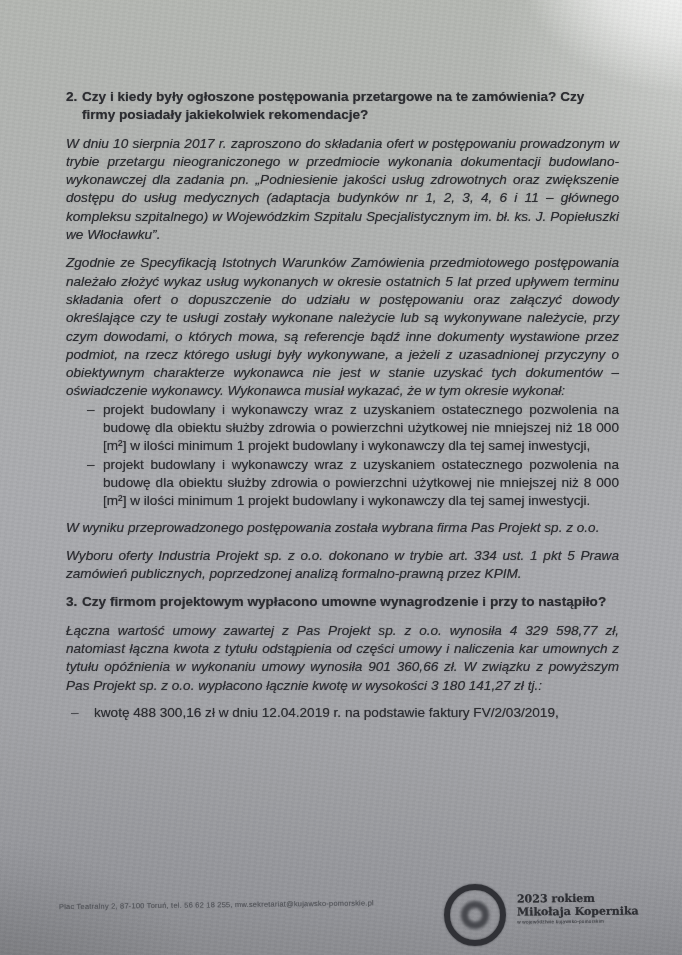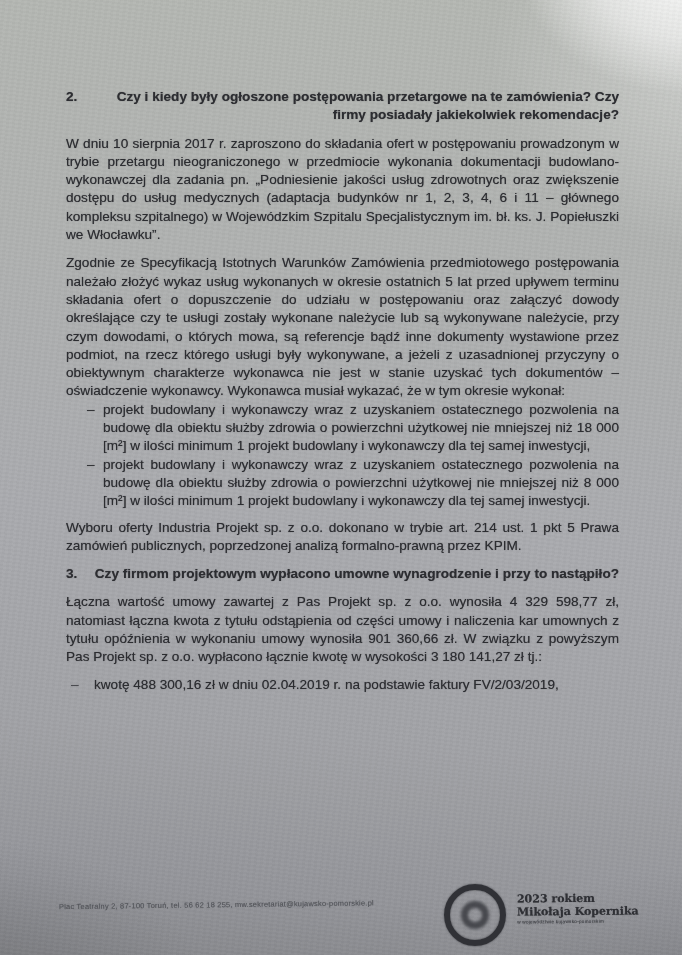--- a/index.html
+++ b/index.html
@@ -38,31 +38,32 @@
     top: 88px;
     width: 553px;
     color: #2c2d31;
     font-size: 13.6px;
     line-height: 18.3px;
     text-shadow: 0 0 0.9px rgba(44,45,49,0.65);
   }
   .para {
     text-align: justify;
     margin: 0 0 10px 0;
+    font-style: italic;
   }
   .para.flush { margin-bottom: 0; }
   .heading {
     display: flex;
     font-weight: 700;
     margin: 0 0 10px 0;
   }
   .heading .num {
     flex: 0 0 16px;
   }
-  .heading .txt { flex: 1; text-align: right; }
+  .heading .txt { flex: 1; }
   .bullet-list { margin: 0 0 8px 0; }
   .bullet {
     position: relative;
     padding-left: 37px;
     text-align: justify;
   }
   .bullet .dash {
     position: absolute;
     left: 21px;
     top: 0;
@@ -155,34 +156,35 @@
     <div class="bullet">
       <span class="dash">–</span>
       <span>projekt budowlany i wykonawczy wraz z uzyskaniem ostatecznego pozwolenia na budowę dla obiektu służby zdrowia o powierzchni użytkowej nie mniejszej niż 18 000 [m²] w ilości minimum 1 projekt budowlany i wykonawczy dla tej samej inwestycji,</span>
     </div>
     <div class="bullet">
       <span class="dash">–</span>
       <span>projekt budowlany i wykonawczy wraz z uzyskaniem ostatecznego pozwolenia na budowę dla obiektu służby zdrowia o powierzchni użytkowej nie mniejszej niż 8 000 [m²] w ilości minimum 1 projekt budowlany i wykonawczy dla tej samej inwestycji.</span>
     </div>
   </div>
 
+  <p class="para">W wyniku przeprowadzonego postępowania została wybrana firma Pas Projekt sp. z o.o.</p>
 
-  <p class="para">Wyboru oferty Industria Projekt sp. z o.o. dokonano w trybie art. 214 ust. 1 pkt 5 Prawa zamówień publicznych, poprzedzonej analizą formalno-prawną przez KPIM.</p>
+  <p class="para">Wyboru oferty Industria Projekt sp. z o.o. dokonano w trybie art. 334 ust. 1 pkt 5 Prawa zamówień publicznych, poprzedzonej analizą formalno-prawną przez KPIM.</p>
 
   <div class="heading">
     <span class="num">3.</span>
     <span class="txt">Czy firmom projektowym wypłacono umowne wynagrodzenie i przy to nastąpiło?</span>
   </div>
 
 
   <p class="para flush">Łączna wartość umowy zawartej z Pas Projekt sp. z o.o. wynosiła 4 329 598,77 zł, natomiast łączna kwota z tytułu odstąpienia od części umowy i naliczenia kar umownych z tytułu opóźnienia w wykonaniu umowy wynosiła 901 360,66 zł. W związku z powyższym Pas Projekt sp. z o.o. wypłacono łącznie kwotę w wysokości 3 180 141,27 zł tj.:</p>
 
   <div class="payment-bullet">
     <span class="dash">–</span>
-    <span>kwotę 488 300,16 zł  w dniu 02.04.2019 r. na podstawie faktury FV/2/03/2019,</span>
+    <span>kwotę 488 300,16 zł  w dniu 12.04.2019 r. na podstawie faktury FV/2/03/2019,</span>
   </div>
 
 </div>
 
 <div class="footer-address">Plac Teatralny 2, 87-100 Toruń, tel. 56 62 18 255, mw.sekretariat@kujawsko-pomorskie.pl</div>
 
 <div class="logo-mark">
   <div class="logo-core"></div>
 </div>
 

